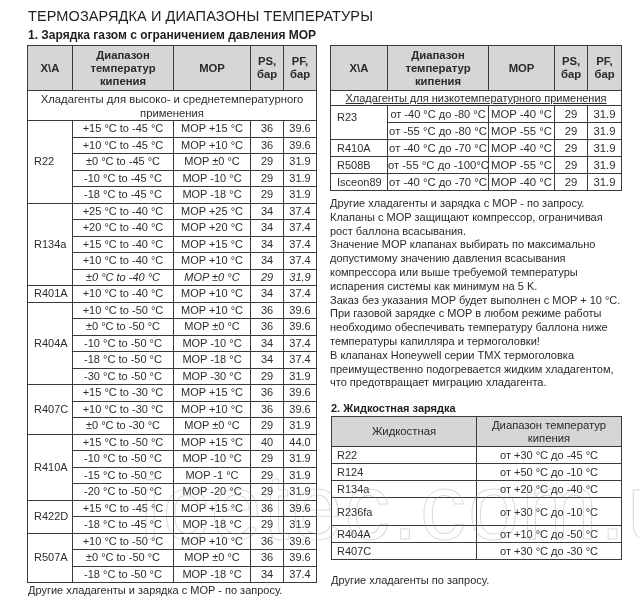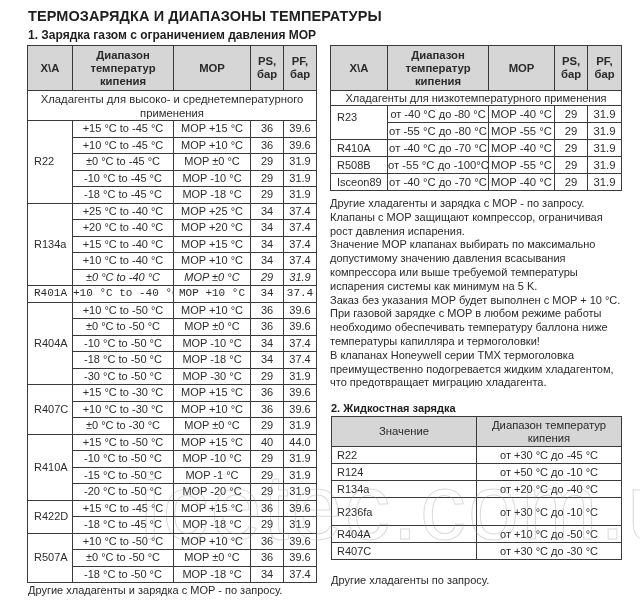--- a/index.html
+++ b/index.html
@@ -1,19 +1,19 @@
 <!DOCTYPE html>
 <html><head>
 <meta charset="utf-8">
 <style>
   html, body { margin:0; padding:0; background:#ffffff; }
   body { width:640px; height:605px; position:relative; overflow:hidden;
          font-family:"Liberation Sans", "DejaVu Sans", sans-serif; color:#2a2a2a; }
   .abs { position:absolute; }
-  .main-title { left:28px; top:8px; font-size:14.5px; font-weight:bold; color:#1f1f1f; letter-spacing:0.1px; white-space:nowrap; }
+  .main-title { left:28px; top:8px; font-size:14.5px; font-weight:normal; color:#1f1f1f; letter-spacing:0.1px; white-space:nowrap; }
   .sec-title { font-size:12px; font-weight:bold; color:#1f1f1f; white-space:nowrap; }
   table { border-collapse:collapse; table-layout:fixed; position:absolute; }
   td, th { border:1.5px solid #3a3a3a; padding:0; font-size:11px; color:#2d2d2d; overflow:hidden; white-space:nowrap; }
   th { background:#d6d6d6; font-weight:bold; line-height:13px; font-size:11.3px; color:#2a2a2a; }
   td { text-align:center; height:15px; line-height:15px; }
   td.ref { text-align:left; padding-left:6px; vertical-align:middle; }
   td.sub { white-space:normal; line-height:14px; font-size:11.3px; }
   .left-table { left:27px; top:45px; width:289px; }
   .right-table { left:330px; top:45px; width:291px; }
   .liq-table { left:331px; top:416px; width:290px; }
@@ -107,21 +107,21 @@
         <td>MOP +10 °C</td>
         <td>34</td>
         <td>37.4</td>
       </tr>
       <tr style="height: 16.5px; font-style: italic;">
         <td>±0 °C to -40 °C</td>
         <td>MOP ±0 °C</td>
         <td>29</td>
         <td>31.9</td>
       </tr>
-      <tr style="height: 16.5px; font-family: Liberation Mono, monospace;">
+      <tr style="height: 16.5px;">
         <td class="ref" rowspan="1">R401A</td>
         <td>+10 °C to -40 °C</td>
         <td>MOP +10 °C</td>
         <td>34</td>
         <td>37.4</td>
       </tr>
       <tr style="height: 16.5px;">
         <td class="ref" rowspan="5">R404A</td>
         <td>+10 °C to -50 °C</td>
         <td>MOP +10 °C</td>
@@ -245,21 +245,21 @@
     <tr style="height:45px">
       <th>X\A</th>
       <th style="white-space:normal; padding:0 8px;">Диапазон температур кипения</th>
       <th>MOP</th>
       <th style="white-space:normal;">PS, бар</th>
       <th style="white-space:normal;">PF, бар</th>
     </tr>
   </thead>
   <tbody id="right-body">
     <tr style="height:14px">
-        <td colspan="5" style="height:14px; line-height:14px;">Хладагенты для низкотемпературного применения</td>
+        <td colspan="5" style="height:14px; line-height:14px;text-decoration:underline;">Хладагенты для низкотемпературного применения</td>
       </tr>
   <tr style="height: 17px;">
         <td class="ref" rowspan="2" style="vertical-align: top; padding-top: 4px;">R23</td>
         <td style="font-size: 11px;">от -40 °C до -80 °C</td>
         <td style="font-size: 11.3px;">MOP -40 °C</td>
         <td style="font-size: 11.3px;">29</td>
         <td style="font-size: 11.3px;">31.9</td>
       </tr>
       <tr style="height: 17px;">
         <td style="font-size: 11.3px;">от -55 °C до -80 °C</td>
@@ -288,21 +288,21 @@
         <td style="font-size: 11.3px;">29</td>
         <td style="font-size: 11.3px;">31.9</td>
       </tr>
     </tbody>
 </table>
 
 <div class="abs" style="left:330px; top:197px;">
   <div id="notes">
       <div class="note">Другие хладагенты и зарядка с MOP - по запросу.</div>
       <div class="note">Клапаны с MOP защищают компрессор, ограничивая</div>
-      <div class="note">рост давления испарения.</div>
+      <div class="note">рост баллона всасывания.</div>
       <div class="note">Значение MOP клапанах выбирать по максимально</div>
       <div class="note">допустимому значению давления всасывания</div>
       <div class="note">компрессора или выше требуемой температуры</div>
       <div class="note">испарения системы как минимум на 5 K.</div>
       <div class="note">Заказ без указания MOP будет выполнен с MOP + 10 °C.</div>
       <div class="note">При газовой зарядке с MOP в любом режиме работы</div>
       <div class="note">необходимо обеспечивать температуру баллона ниже</div>
       <div class="note">температуры капилляра и термоголовки!</div>
       <div class="note">В клапанах Honeywell серии TMX термоголовка</div>
       <div class="note">преимущественно подогревается жидким хладагентом,</div>
@@ -312,21 +312,21 @@
 
 <div class="abs sec-title" style="left:331px; top:402px; font-size:11px;">2. Жидкостная зарядка</div>
 
 <table class="liq-table">
   <colgroup>
       <col style="width:145px">
       <col style="width:145px">
     </colgroup>
   <thead>
     <tr style="height:30px">
-      <th>Значение</th>
+      <th>Жидкостная</th>
       <th style="white-space:normal; padding:0 14px;">Диапазон температур кипения</th>
     </tr>
   </thead>
   <tbody id="liq-body">
       <tr style="height: 17px;">
         <td class="ref">R22</td>
         <td>от +30 °C до -45 °C</td>
       </tr>
       <tr style="height: 17px;">
         <td class="ref">R124</td>

